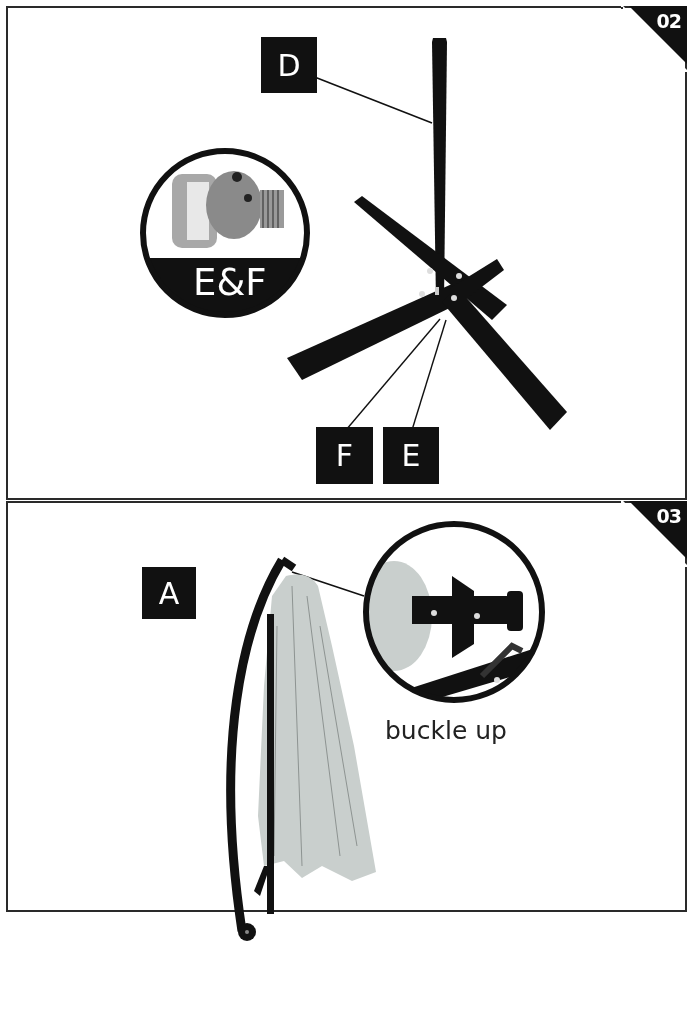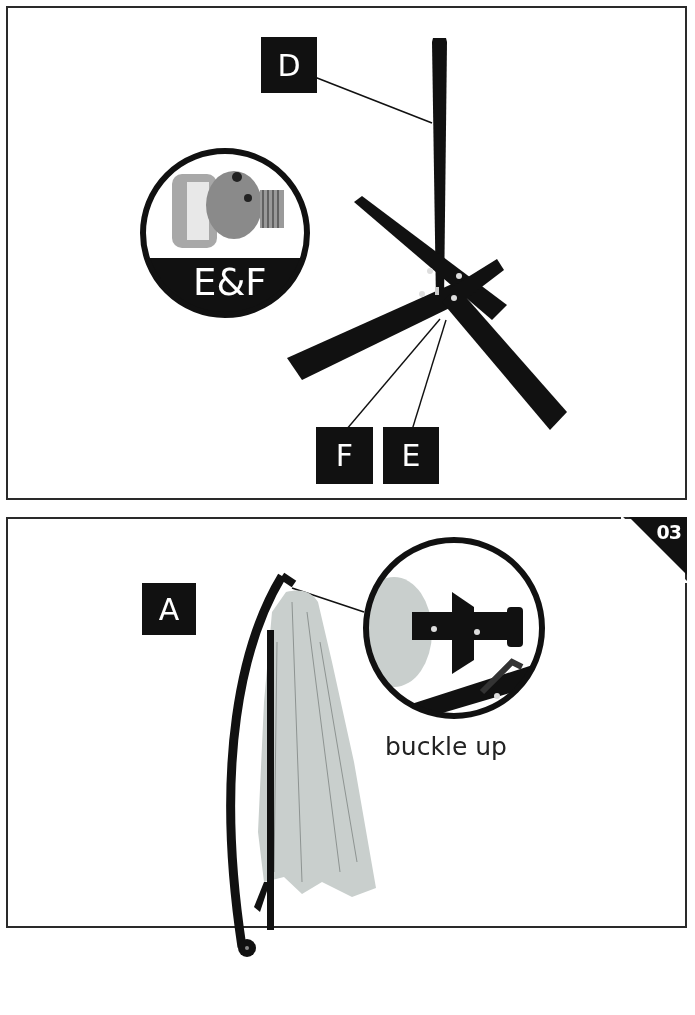--- a/index.html
+++ b/index.html
@@ -1,38 +1,46 @@
 <!DOCTYPE html>
 <html><head>
 <meta charset="utf-8">
 <style>
   html, body { margin: 0; padding: 0; background: #ffffff; }
   body { width: 695px; height: 1015px; position: relative; overflow: hidden;
          font-family: "DejaVu Sans", "Liberation Sans", sans-serif; }
   .panel { position: absolute; left: 6px; width: 681px; border: 2px solid #2a2a2a;
            box-sizing: border-box; background: #fff; }
   #panel-02 { top: 6px; height: 494px; }
-  #panel-03 { top: 517px; height: 411px; }
+  #panel-03 { top: 501px; height: 411px; }
   .corner { position: absolute; top: -2px; right: -2px; width: 66px; height: 66px; }
   .corner svg { display: block; }
   .step-num { position: absolute; top: 4px; right: 6px; color: #fff; font-weight: bold;
               font-size: 19px; font-family: "DejaVu Sans", sans-serif; letter-spacing: -1px; }
   .label-box { position: absolute; background: #111; color: #fff; display: flex;
                align-items: center; justify-content: center; font-size: 30px;
                font-family: "DejaVu Sans", sans-serif; }
   .drawing { position: absolute; left: 0; top: 0; }
   .caption { position: absolute; font-size: 25px; color: #222;
              font-family: "DejaVu Sans", sans-serif; }
   .inset-label { position: absolute; color: #fff; font-size: 37px;
                  font-family: "DejaVu Sans", sans-serif; }
 </style>
 </head>
 <body>
 
 <div class="panel" id="panel-02">
+  <div class="corner">
+    <svg width="66" height="66" viewBox="0 0 66 66">
+      <polygon points="8,0 66,0 66,58" fill="#111"></polygon>
+      <line x1="0" y1="0" x2="66" y2="66" stroke="#fff" stroke-width="3"></line>
+      <line x1="-6" y1="2" x2="2" y2="2" stroke="#2a2a2a" stroke-width="2"></line>
+    </svg>
+    <span class="step-num">02</span>
+  </div>
 
   <svg class="drawing" width="681" height="494" viewBox="6 6 681 494">
 
     <line x1="310" y1="74" x2="430" y2="121" stroke="#111" stroke-width="1.6"></line>
     <line x1="344" y1="428" x2="438" y2="317" stroke="#111" stroke-width="1.4"></line>
     <line x1="410" y1="428" x2="444" y2="318" stroke="#111" stroke-width="1.4"></line>
 
     <path d="M431,36 L444,36 L445,40 L442,300 L434,300 L430,40 Z" fill="#111"></path>
 
     <polygon points="352,200 360,194 505,303 490,318" fill="#111"></polygon>

